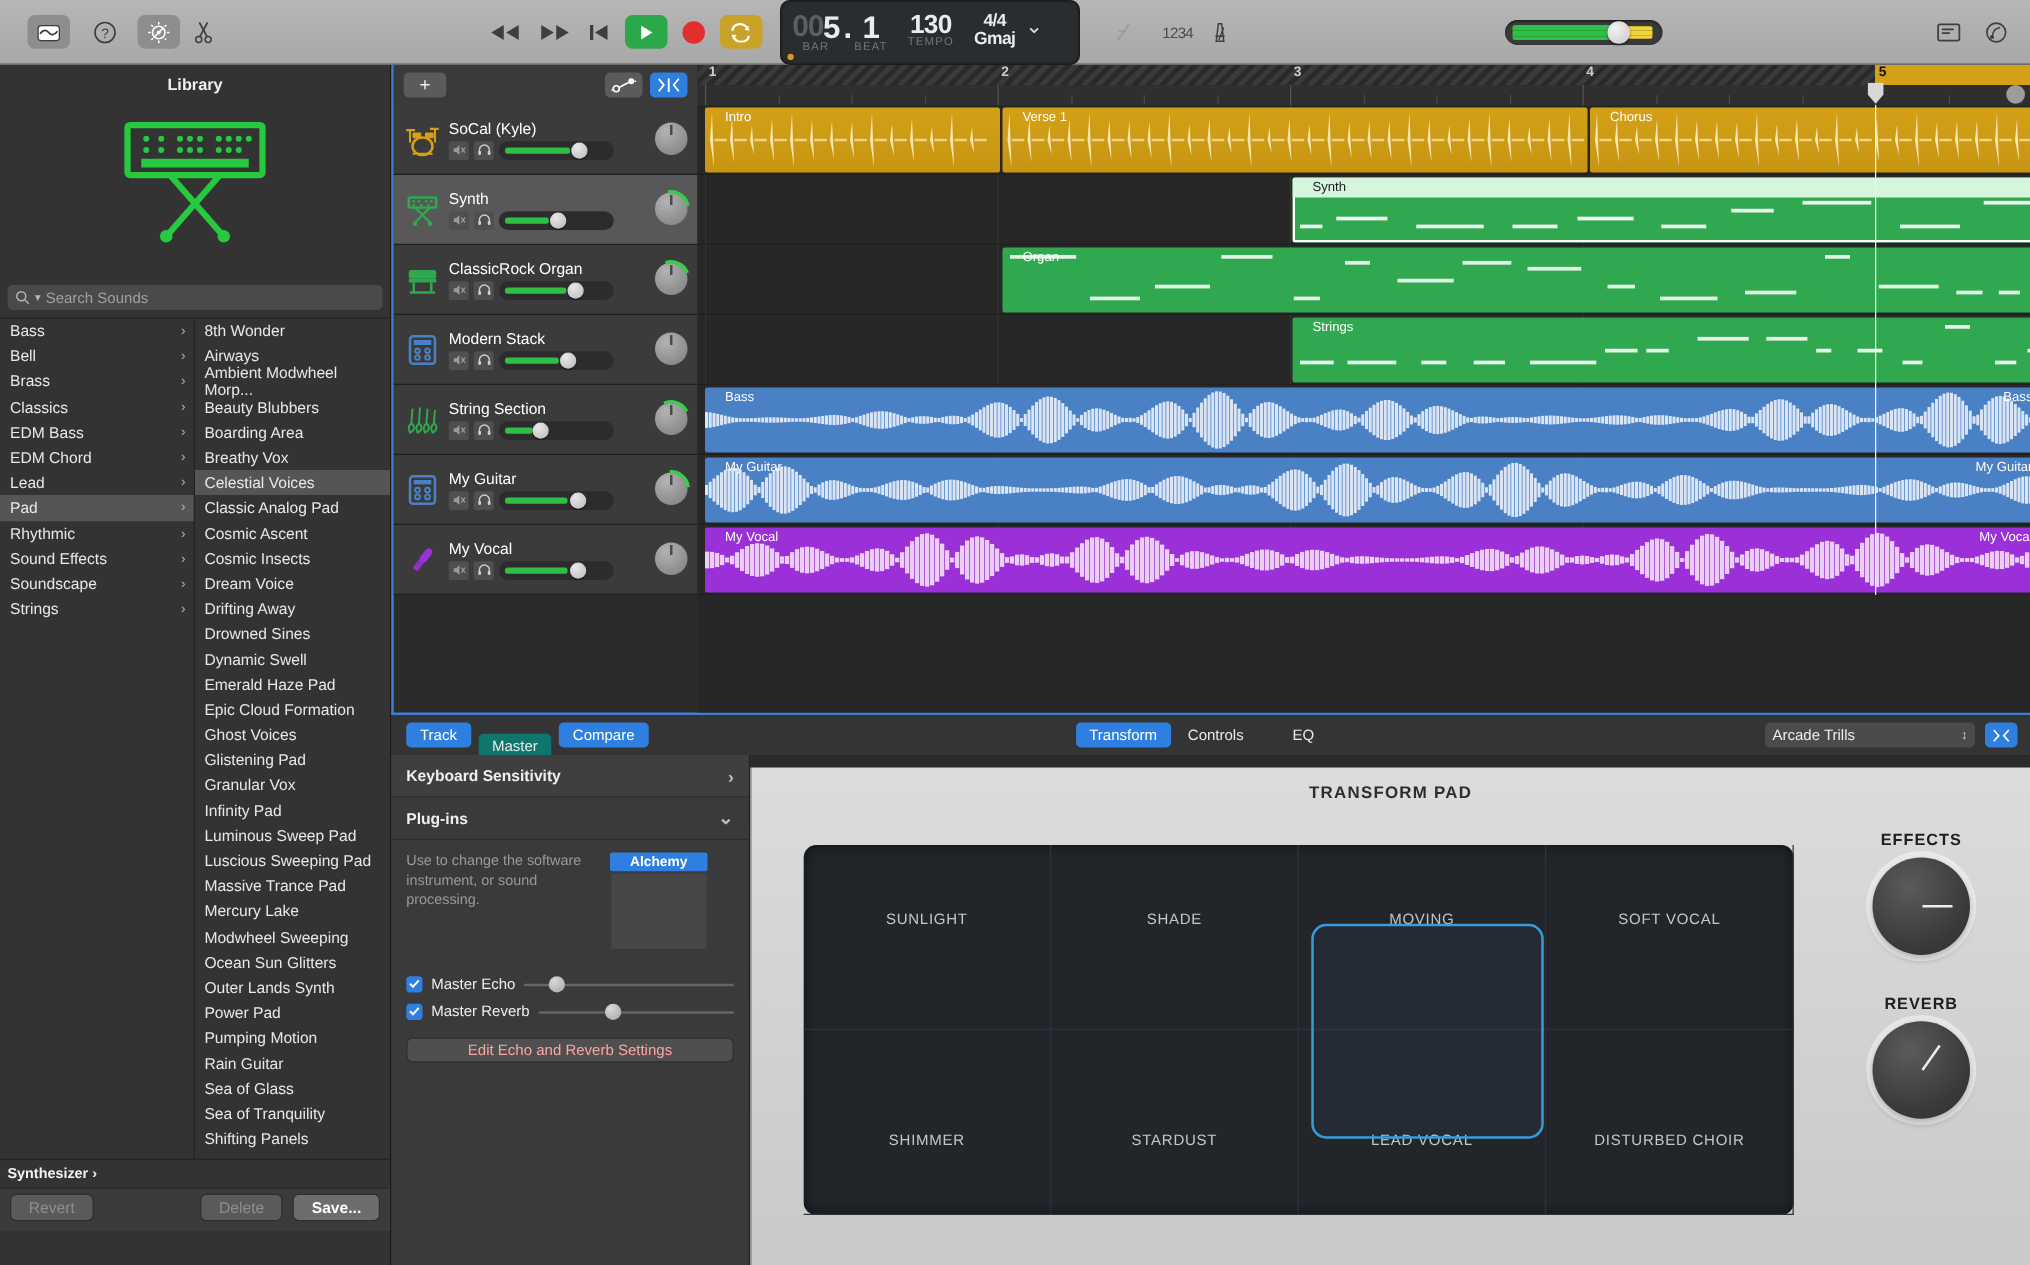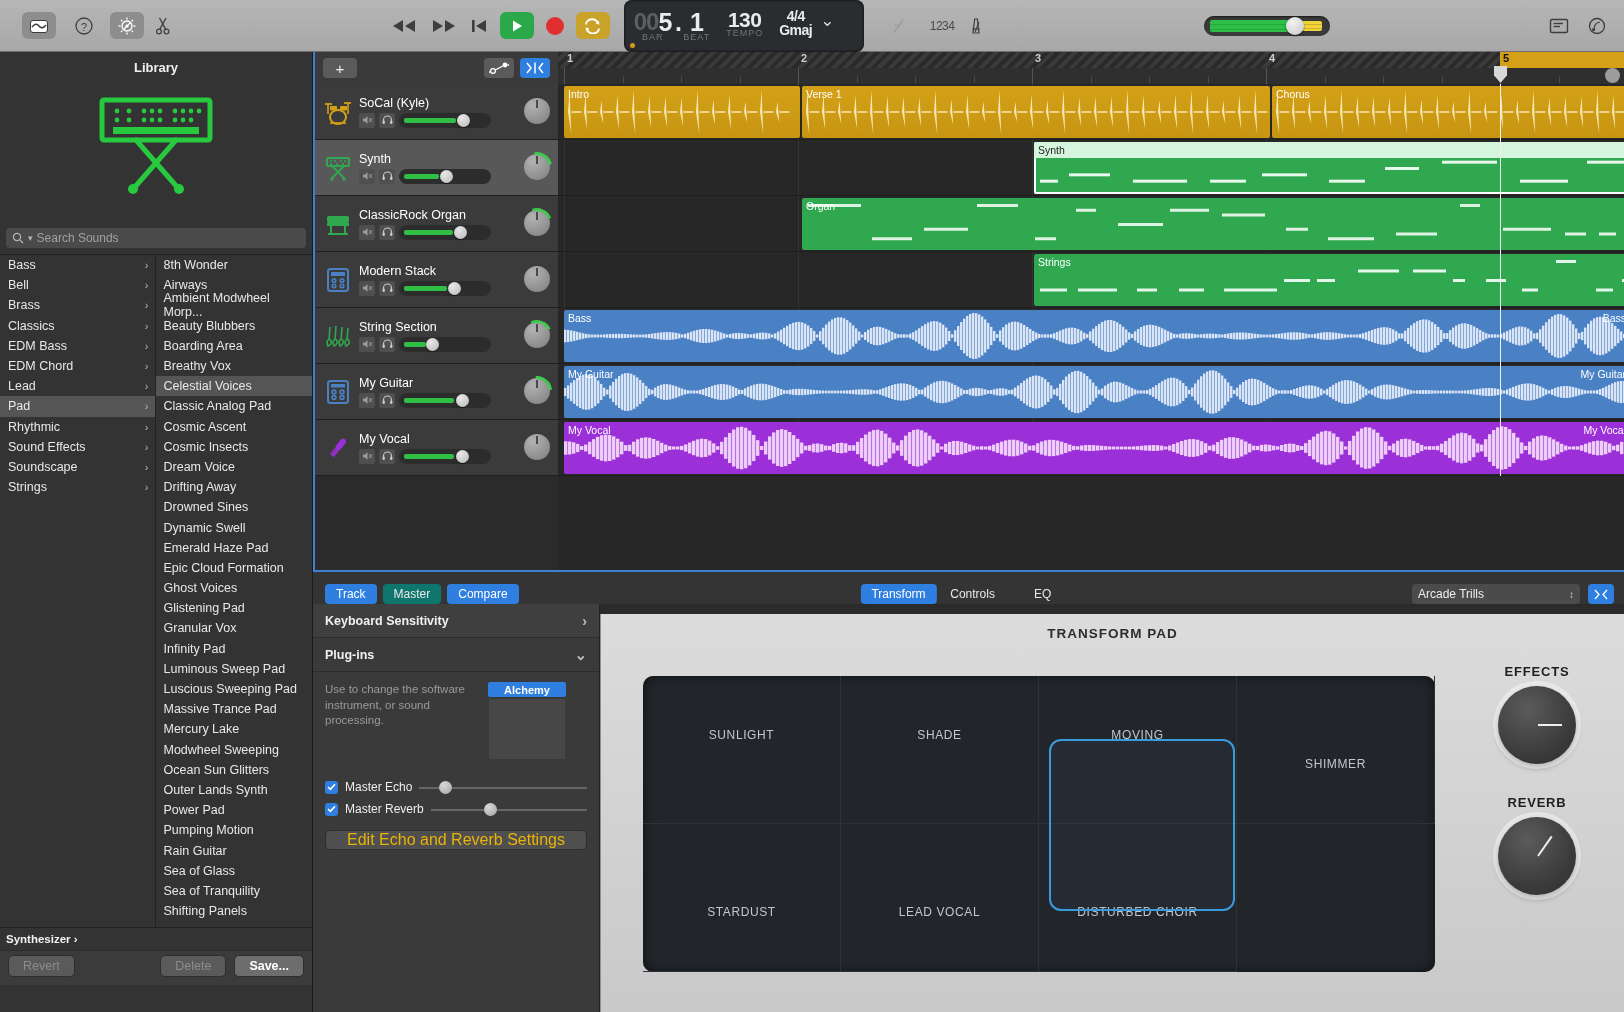--- a/index.html
+++ b/index.html
@@ -145,28 +145,28 @@
   .cycle-on { position:absolute; top:0; height:16px; background:#d3a017; }
   .bar-num { position:absolute; top:0px; color:#111; font-size:11px; font-weight:bold; padding-left:3px; }
   .bar-num.onDark { color:#ccc; }
   .ruler-line { position:absolute; top:16px; height:16px; width:1px; background:#555; }
   .ruler-tick { position:absolute; top:24px; height:7px; width:1px; background:#4a4a4a; }
 
   .lanes { position:absolute; left:243px; top:32px; width:1068px; height:486px; background:#272727; overflow:hidden;}
   .lane { position:absolute; left:0; width:1068px; height:56px; border-bottom:1px solid #1f1f1f;}
   .lane-grid { position:absolute; top:0; width:1px; height:100%; background:#333; }
   .region { position:absolute; top:2px; height:52px; border-radius:2px; overflow:hidden; cursor:pointer;}
-  .region-label { position:absolute; left:4px; top:2px; font-size:10.5px; color:#fff; z-index:2; }
+  .region-label { position:absolute; left:16px; top:2px; font-size:10.5px; color:#fff; z-index:2; }
   .region-label.dark { color:#1d1d1d; }
   .region-label.right { left:auto; right:6px; }
   .playhead { position:absolute; top:0; width:1px; background:#f2f2f2; z-index:30; }
 
   
   .editor { position:absolute; left:313px; top:572px; width:1311px; height:440px; background:#2b2b2b; }
-  .ed-tabs { height:32px; display:flex; align-items:flex-end; padding:0 12px; position:relative; background:#343434;}
+  .ed-tabs { height:32px; display:flex; align-items:center; padding:0 12px; position:relative; background:#343434;}
   .pill { height:20px; border-radius:4px; display:flex; align-items:center; justify-content:center;
      padding:0 11px; font-size:12px; color:#e9e9e9; cursor:pointer; }
   .pill.blue { background:#2f7fe0; color:#fff; }
   .pill.dark { background:#0f766e;margin-top:17px; }
   .pill.plain { background:transparent; }
   .ed-center { position:absolute; left:50%; transform:translateX(-50%); display:flex; gap:2px; }
   .ed-right { position:absolute; right:10px; display:flex; align-items:center; gap:8px; }
   .preset-select {
     width:168px; height:20px; background:#4b4b4b; border-radius:4px; display:flex;
     align-items:center; justify-content:space-between; padding:0 6px; color:#eee; font-size:12px; cursor:pointer;
@@ -187,21 +187,21 @@
      display:flex; align-items:center; justify-content:center; border-radius:2px; cursor:pointer;}
   .plug-empty { height:62px; background:#474747; border:1px solid #3a3a3a; margin-top:1px; cursor:pointer;}
   .chk-row { display:flex; align-items:center; gap:7px; padding:4px 12px; }
   .chk { width:13px;height:13px;border-radius:3px;background:#2f7fe0;display:flex;align-items:center;justify-content:center;cursor:pointer;}
   .chk-label { color:#eee; font-size:12px; }
   .mini-slider { flex:1; height:13px; position:relative; cursor:pointer; }
   .ms-track { position:absolute; top:6px; left:0; right:0; height:2px; background:#666; }
   .ms-knob { position:absolute; top:0; width:13px;height:13px;border-radius:50%;
      background: radial-gradient(circle at 35% 30%,#d8d8d8,#a5a5a5); }
   .ed-echo-btn { margin:10px 12px; height:20px; background:#4f4f4f; border:1px solid #2e2e2e;
-     border-radius:5px; color:#eab308; font-size:16px; display:flex; align-items:center; justify-content:center; cursor:pointer;}
+     border-radius:5px; color:#fca5a5; font-size:12px; display:flex; align-items:center; justify-content:center; cursor:pointer;}
 
   
   .tp-panel { flex:1; background: linear-gradient(#dcdcdc,#c9c9c9); border-left:1px solid #8f8f8f;
      position:relative; margin-top:10px; }
   .tp-title { text-align:center; color:#2d2d2d; font-size:13.5px; letter-spacing:1px; padding-top:12px; font-weight:bold;}
   .tp-grid { position:absolute; left:42px; top:62px; width:792px; height:296px;
      background:#22262b; border-radius:10px; display:grid;
      grid-template-columns:repeat(4,1fr); grid-template-rows:repeat(2,1fr);
      box-shadow: inset 0 0 12px rgba(0,0,0,.6); }
   .tp-cell { position:relative; display:flex; align-items:flex-start; justify-content:center;
@@ -2264,20 +2264,23 @@
         <div class="tp-grid" id="tp-grid">
             <div class="tp-cell r1">
               <span>SUNLIGHT</span>
             </div>
             <div class="tp-cell r1">
               <span>SHADE</span>
             </div>
             <div class="tp-cell r1">
               <span>MOVING</span>
             </div>
+            <div class="tp-cell r1">
+              <span>SOFT VOCAL</span>
+            </div>
             <div class="tp-cell r2">
               <span>SHIMMER</span>
             </div>
             <div class="tp-cell r2">
               <span>STARDUST</span>
             </div>
             <div class="tp-cell r2">
               <span>LEAD VOCAL</span>
             </div>
             <div class="tp-cell r2">

